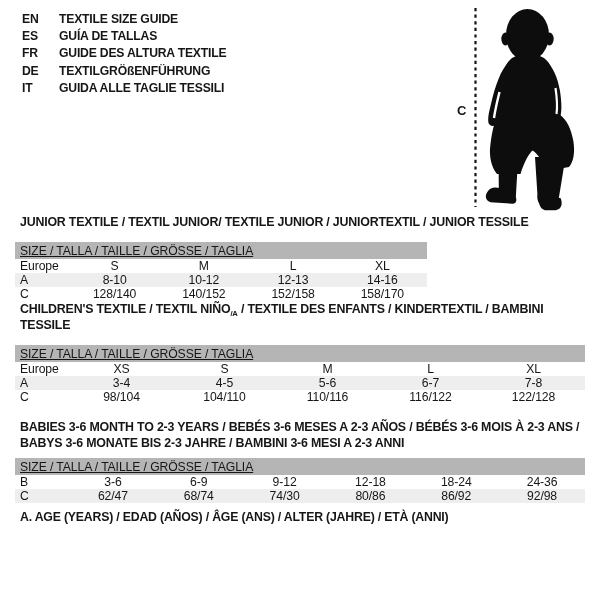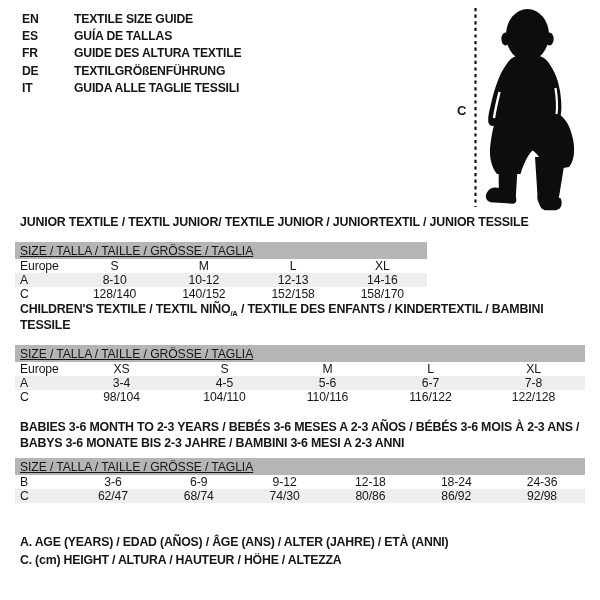--- a/index.html
+++ b/index.html
@@ -4,21 +4,21 @@
 <style>
   html,body{margin:0;padding:0;background:#fff;}
   .page{
     position:relative;width:600px;height:600px;background:#fff;overflow:hidden;
     font-family:"Liberation Sans",sans-serif;color:#161616;
   }
   
   .languages{
     position:absolute;left:22px;top:11px;list-style:none;margin:0;padding:0;
   }
-  .languages li{display:flex;font-weight:700;font-size:12.2px;line-height:17.2px;letter-spacing:-0.2px;gap:15px;}
+  .languages li{display:flex;font-weight:700;font-size:12.2px;line-height:17.2px;letter-spacing:-0.2px;}
   .lang-code{width:37px;flex:0 0 37px;}
   .figure{position:absolute;top:0;right:0;width:160px;height:216px;}
   .figure svg{position:absolute;left:0;top:0;}
   .c-label{
     position:absolute;left:17px;top:104px;font-weight:700;font-size:13px;line-height:14px;
   }
   
   .tables{position:absolute;left:0;top:212px;width:600px;}
   .tbl-sec{}
   .tbl-sec:nth-child(1){margin-top:2px;}
@@ -33,21 +33,21 @@
   .tbl-sec.narrow .tbl{width:412px;}
   .tbl-head{
     background:var(--bar,#b5b5b5);height:17px;display:flex;align-items:center;
     padding-left:5px;box-sizing:border-box;text-decoration:underline;
   }
   .row{display:flex;height:14px;align-items:flex-start;}
   .row.shaded{background:var(--shade,#eee);}
   .row-lbl{width:55px;flex:0 0 55px;padding-left:5px;box-sizing:border-box;}
   .row-cell{flex:1 1 0;text-align:center;}
   
-  .footnotes{position:absolute;left:20px;top:534px;}
+  .footnotes{position:absolute;left:20px;top:509px;}
   .fnote{font-weight:700;font-size:12.3px;line-height:17.6px;letter-spacing:-0.2px;}
 </style>
 </head>
 <body>
 
 <div class="page" style="color: rgb(22, 22, 22);">
 
   <header>
     <ul class="languages">
         <li>
@@ -174,16 +174,15 @@
             <span class="row-cell">80/86</span>
             <span class="row-cell">86/92</span>
             <span class="row-cell">92/98</span>
           </div>
         </div>
       </section>
     </main>
 
   <footer class="footnotes">
       <div class="fnote">A. AGE (YEARS) / EDAD (AÑOS) / ÂGE (ANS) / ALTER (JAHRE) / ETÀ (ANNI)</div>
-      <div class="fnote">C. (cm) HEIGHT / ALTURA / HAUTEUR / HÖHE / ALTEZZA</div>
     </footer>
 
 </div>
 
 </body></html>

